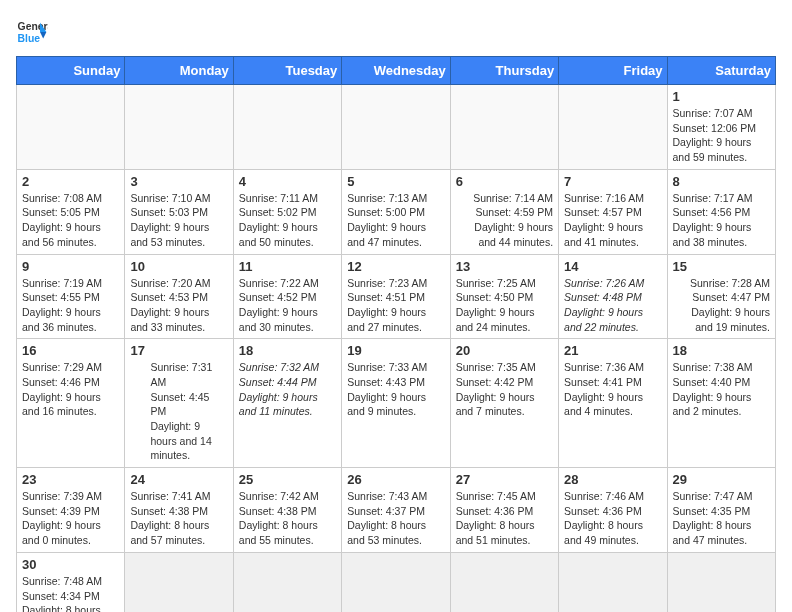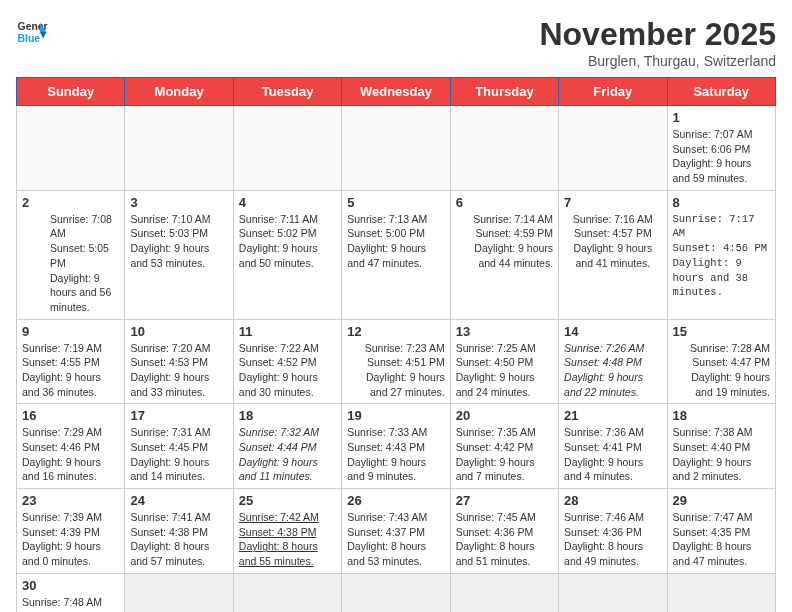--- a/index.html
+++ b/index.html
@@ -36,26 +36,26 @@
     .location {
       font-size: 14px;
       color: #555;
     }
     .calendar {
       width: 100%;
       border-collapse: collapse;
       border: 1px solid #ccc;
     }
     .calendar th {
-      background-color: #ef4444;
+      background-color: #3b82f6;
       color: #fff;
       font-size: 13px;
       font-weight: bold;
       padding: 6px 4px;
-      text-align: center;
+      text-align: right;
       border: 1px solid #2a60a8;
     }
     .calendar td {
       vertical-align: top;
       border: 1px solid #ccc;
       padding: 4px 5px;
       width: calc(100% / 7);
       min-height: 70px;
       font-size: 11px;
       color: #333;
@@ -85,24 +85,20 @@
 
 <div class="header-area">
   <div class="logo">
     <svg class="logo-icon" viewBox="0 0 40 40">
       <text x="2" y="18" font-size="13" font-weight="bold" fill="#333">General</text>
       <text x="2" y="32" font-size="13" font-weight="bold" fill="#2196F3">Blue</text>
       <polygon points="30,8 38,20 30,20" fill="#2196F3"></polygon>
       <polygon points="30,20 38,20 34,28" fill="#1565C0"></polygon>
     </svg>
   </div>
-  <div class="title-area">
-    <div class="month-title">November 2025</div>
-    <div class="location">Burglen, Thurgau, Switzerland</div>
-  </div>
 </div>
 
 <table class="calendar">
   <thead>
     <tr>
     <th>Sunday</th>
         <th>Monday</th>
         <th>Tuesday</th>
         <th>Wednesday</th>
         <th>Thursday</th>
@@ -114,28 +110,28 @@
   <tr>
         <td class="empty"></td>
         <td class="empty"></td>
         <td class="empty"></td>
         <td class="empty"></td>
         <td class="empty"></td>
         <td class="empty"></td>
         <td>
           <span class="day-number">1</span>
           <div class="day-info" style="white-space: pre-line;">Sunrise: 7:07 AM
-Sunset: 6:06 PM
+Sunset: 12:06 PM
 Daylight: 9 hours and 59 minutes.</div>
         </td>
       </tr>
       <tr>
         <td>
           <span class="day-number">2</span>
-          <div class="day-info" style="white-space: pre-line; margin-left: 28px;">Sunrise: 7:08 AM
+          <div class="day-info" style="white-space: pre-line;">Sunrise: 7:08 AM
 Sunset: 5:05 PM
 Daylight: 9 hours and 56 minutes.</div>
         </td>
         <td>
           <span class="day-number">3</span>
           <div class="day-info" style="white-space: pre-line;">Sunrise: 7:10 AM
 Sunset: 5:03 PM
 Daylight: 9 hours and 53 minutes.</div>
         </td>
         <td>
@@ -151,27 +147,27 @@
 Daylight: 9 hours and 47 minutes.</div>
         </td>
         <td>
           <span class="day-number">6</span>
           <div class="day-info" style="white-space: pre-line; text-align: right;">Sunrise: 7:14 AM
 Sunset: 4:59 PM
 Daylight: 9 hours and 44 minutes.</div>
         </td>
         <td>
           <span class="day-number">7</span>
-          <div class="day-info" style="white-space: pre-line; text-align: center;">Sunrise: 7:16 AM
+          <div class="day-info" style="white-space: pre-line;">Sunrise: 7:16 AM
 Sunset: 4:57 PM
 Daylight: 9 hours and 41 minutes.</div>
         </td>
         <td>
           <span class="day-number">8</span>
-          <div class="day-info" style="white-space: pre-line; font-family: Liberation Mono, monospace;">Sunrise: 7:17 AM
+          <div class="day-info" style="white-space: pre-line;">Sunrise: 7:17 AM
 Sunset: 4:56 PM
 Daylight: 9 hours and 38 minutes.</div>
         </td>
       </tr>
       <tr>
         <td>
           <span class="day-number">9</span>
           <div class="day-info" style="white-space: pre-line;">Sunrise: 7:19 AM
 Sunset: 4:55 PM
 Daylight: 9 hours and 36 minutes.</div>
@@ -183,21 +179,21 @@
 Daylight: 9 hours and 33 minutes.</div>
         </td>
         <td>
           <span class="day-number">11</span>
           <div class="day-info" style="white-space: pre-line;">Sunrise: 7:22 AM
 Sunset: 4:52 PM
 Daylight: 9 hours and 30 minutes.</div>
         </td>
         <td>
           <span class="day-number">12</span>
-          <div class="day-info" style="white-space: pre-line; text-align: right;">Sunrise: 7:23 AM
+          <div class="day-info" style="white-space: pre-line;">Sunrise: 7:23 AM
 Sunset: 4:51 PM
 Daylight: 9 hours and 27 minutes.</div>
         </td>
         <td>
           <span class="day-number">13</span>
           <div class="day-info" style="white-space: pre-line;">Sunrise: 7:25 AM
 Sunset: 4:50 PM
 Daylight: 9 hours and 24 minutes.</div>
         </td>
         <td>
@@ -215,21 +211,21 @@
       </tr>
       <tr>
         <td>
           <span class="day-number">16</span>
           <div class="day-info" style="white-space: pre-line;">Sunrise: 7:29 AM
 Sunset: 4:46 PM
 Daylight: 9 hours and 16 minutes.</div>
         </td>
         <td>
           <span class="day-number">17</span>
-          <div class="day-info" style="white-space: pre-line;">Sunrise: 7:31 AM
+          <div class="day-info" style="white-space: pre-line; margin-left: 20px;">Sunrise: 7:31 AM
 Sunset: 4:45 PM
 Daylight: 9 hours and 14 minutes.</div>
         </td>
         <td>
           <span class="day-number">18</span>
           <div class="day-info" style="white-space: pre-line; font-style: italic;">Sunrise: 7:32 AM
 Sunset: 4:44 PM
 Daylight: 9 hours and 11 minutes.</div>
         </td>
         <td>
@@ -265,21 +261,21 @@
 Daylight: 9 hours and 0 minutes.</div>
         </td>
         <td>
           <span class="day-number">24</span>
           <div class="day-info" style="white-space: pre-line;">Sunrise: 7:41 AM
 Sunset: 4:38 PM
 Daylight: 8 hours and 57 minutes.</div>
         </td>
         <td>
           <span class="day-number">25</span>
-          <div class="day-info" style="white-space: pre-line; text-decoration: underline;">Sunrise: 7:42 AM
+          <div class="day-info" style="white-space: pre-line;">Sunrise: 7:42 AM
 Sunset: 4:38 PM
 Daylight: 8 hours and 55 minutes.</div>
         </td>
         <td>
           <span class="day-number">26</span>
           <div class="day-info" style="white-space: pre-line;">Sunrise: 7:43 AM
 Sunset: 4:37 PM
 Daylight: 8 hours and 53 minutes.</div>
         </td>
         <td>

